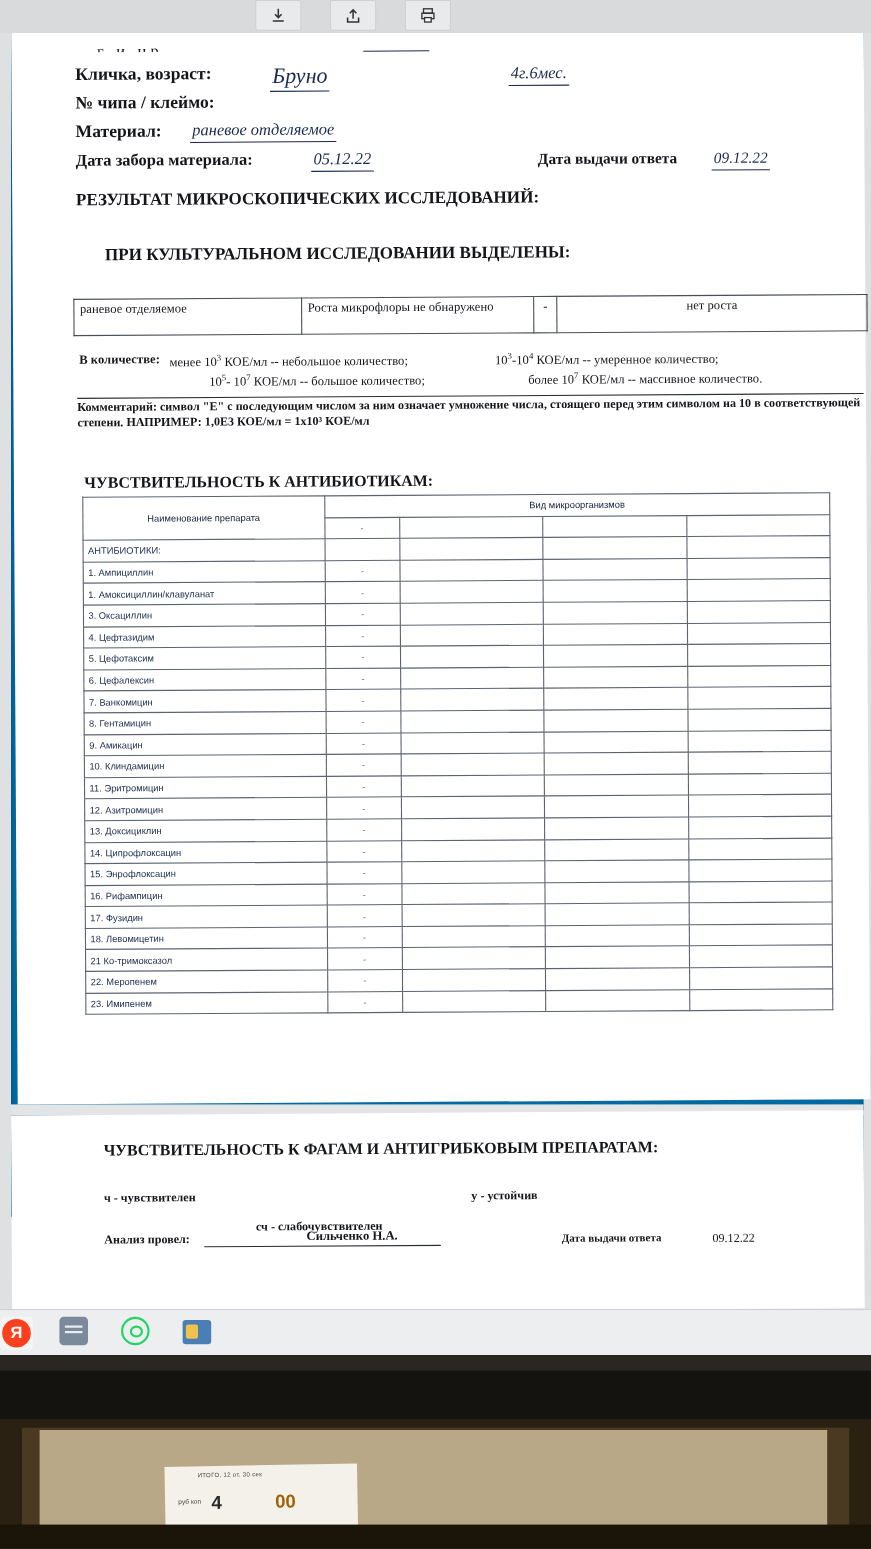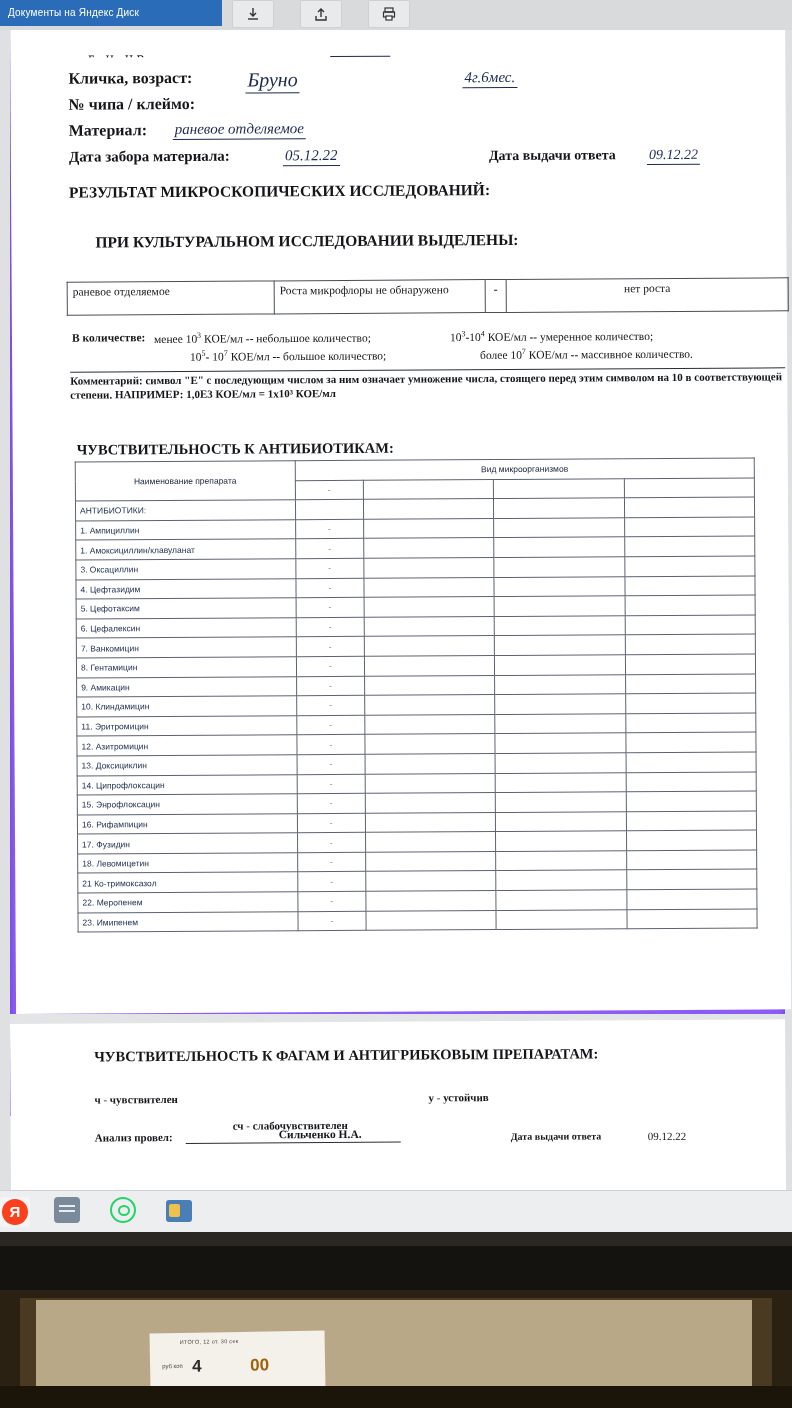--- a/index.html
+++ b/index.html
@@ -9,22 +9,22 @@
     font-family:"Liberation Serif", serif;
     position:relative;
   }
   
   #screen{
     position:absolute;left:0;top:0;width:792px;height:1232px;
     background:#dfe0e2;
     overflow:hidden;
   }
   #page{
-    position:absolute;left:10px;top:14px;width:775px;height:1102px;
-    background:#8b5cf6;
+    position:absolute;left:10px;top:4px;width:775px;height:1102px;
+    background:#0369a1;
     box-shadow:0 0 6px rgba(0,0,0,.25) inset;
   }
   
   #sheet{
     position:absolute;left:0;top:0;width:775px;height:1000px;
     background:#ffffff;
     transform:rotate(-0.35deg);
     transform-origin:0 0;
   }
   #sheet2{
@@ -413,21 +413,20 @@
         <div class="l2 bold" style="left:268px;top:106px;font-size:11.5px;">Сильченко Н.А.</div>
 
         <div class="l2 bold" style="left:500px;top:110px;font-size:10px;">Дата выдачи ответа</div>
         <div class="l2" style="left:637px;top:110px;font-size:11px;">09.12.22</div>
       </div>
     </div>
 
   </div>
 
   <div id="toolbar">
-    <div id="tab">Документы на Яндекс Диск</div>
 
     <div class="tbtn" id="btn-dl">
       <svg width="16" height="16" viewBox="0 0 16 16">
         <path d="M8 2 v7 M5 7 l3 3 3-3" stroke="#333" stroke-width="1.4" fill="none"></path>
         <path d="M3 13 h10" stroke="#333" stroke-width="1.4"></path>
       </svg>
     </div>
     <div class="tbtn" id="btn-share">
       <svg width="16" height="16" viewBox="0 0 16 16">
         <path d="M8 11 V3 M5 6 l3-3 3 3" stroke="#333" stroke-width="1.4" fill="none"></path>

